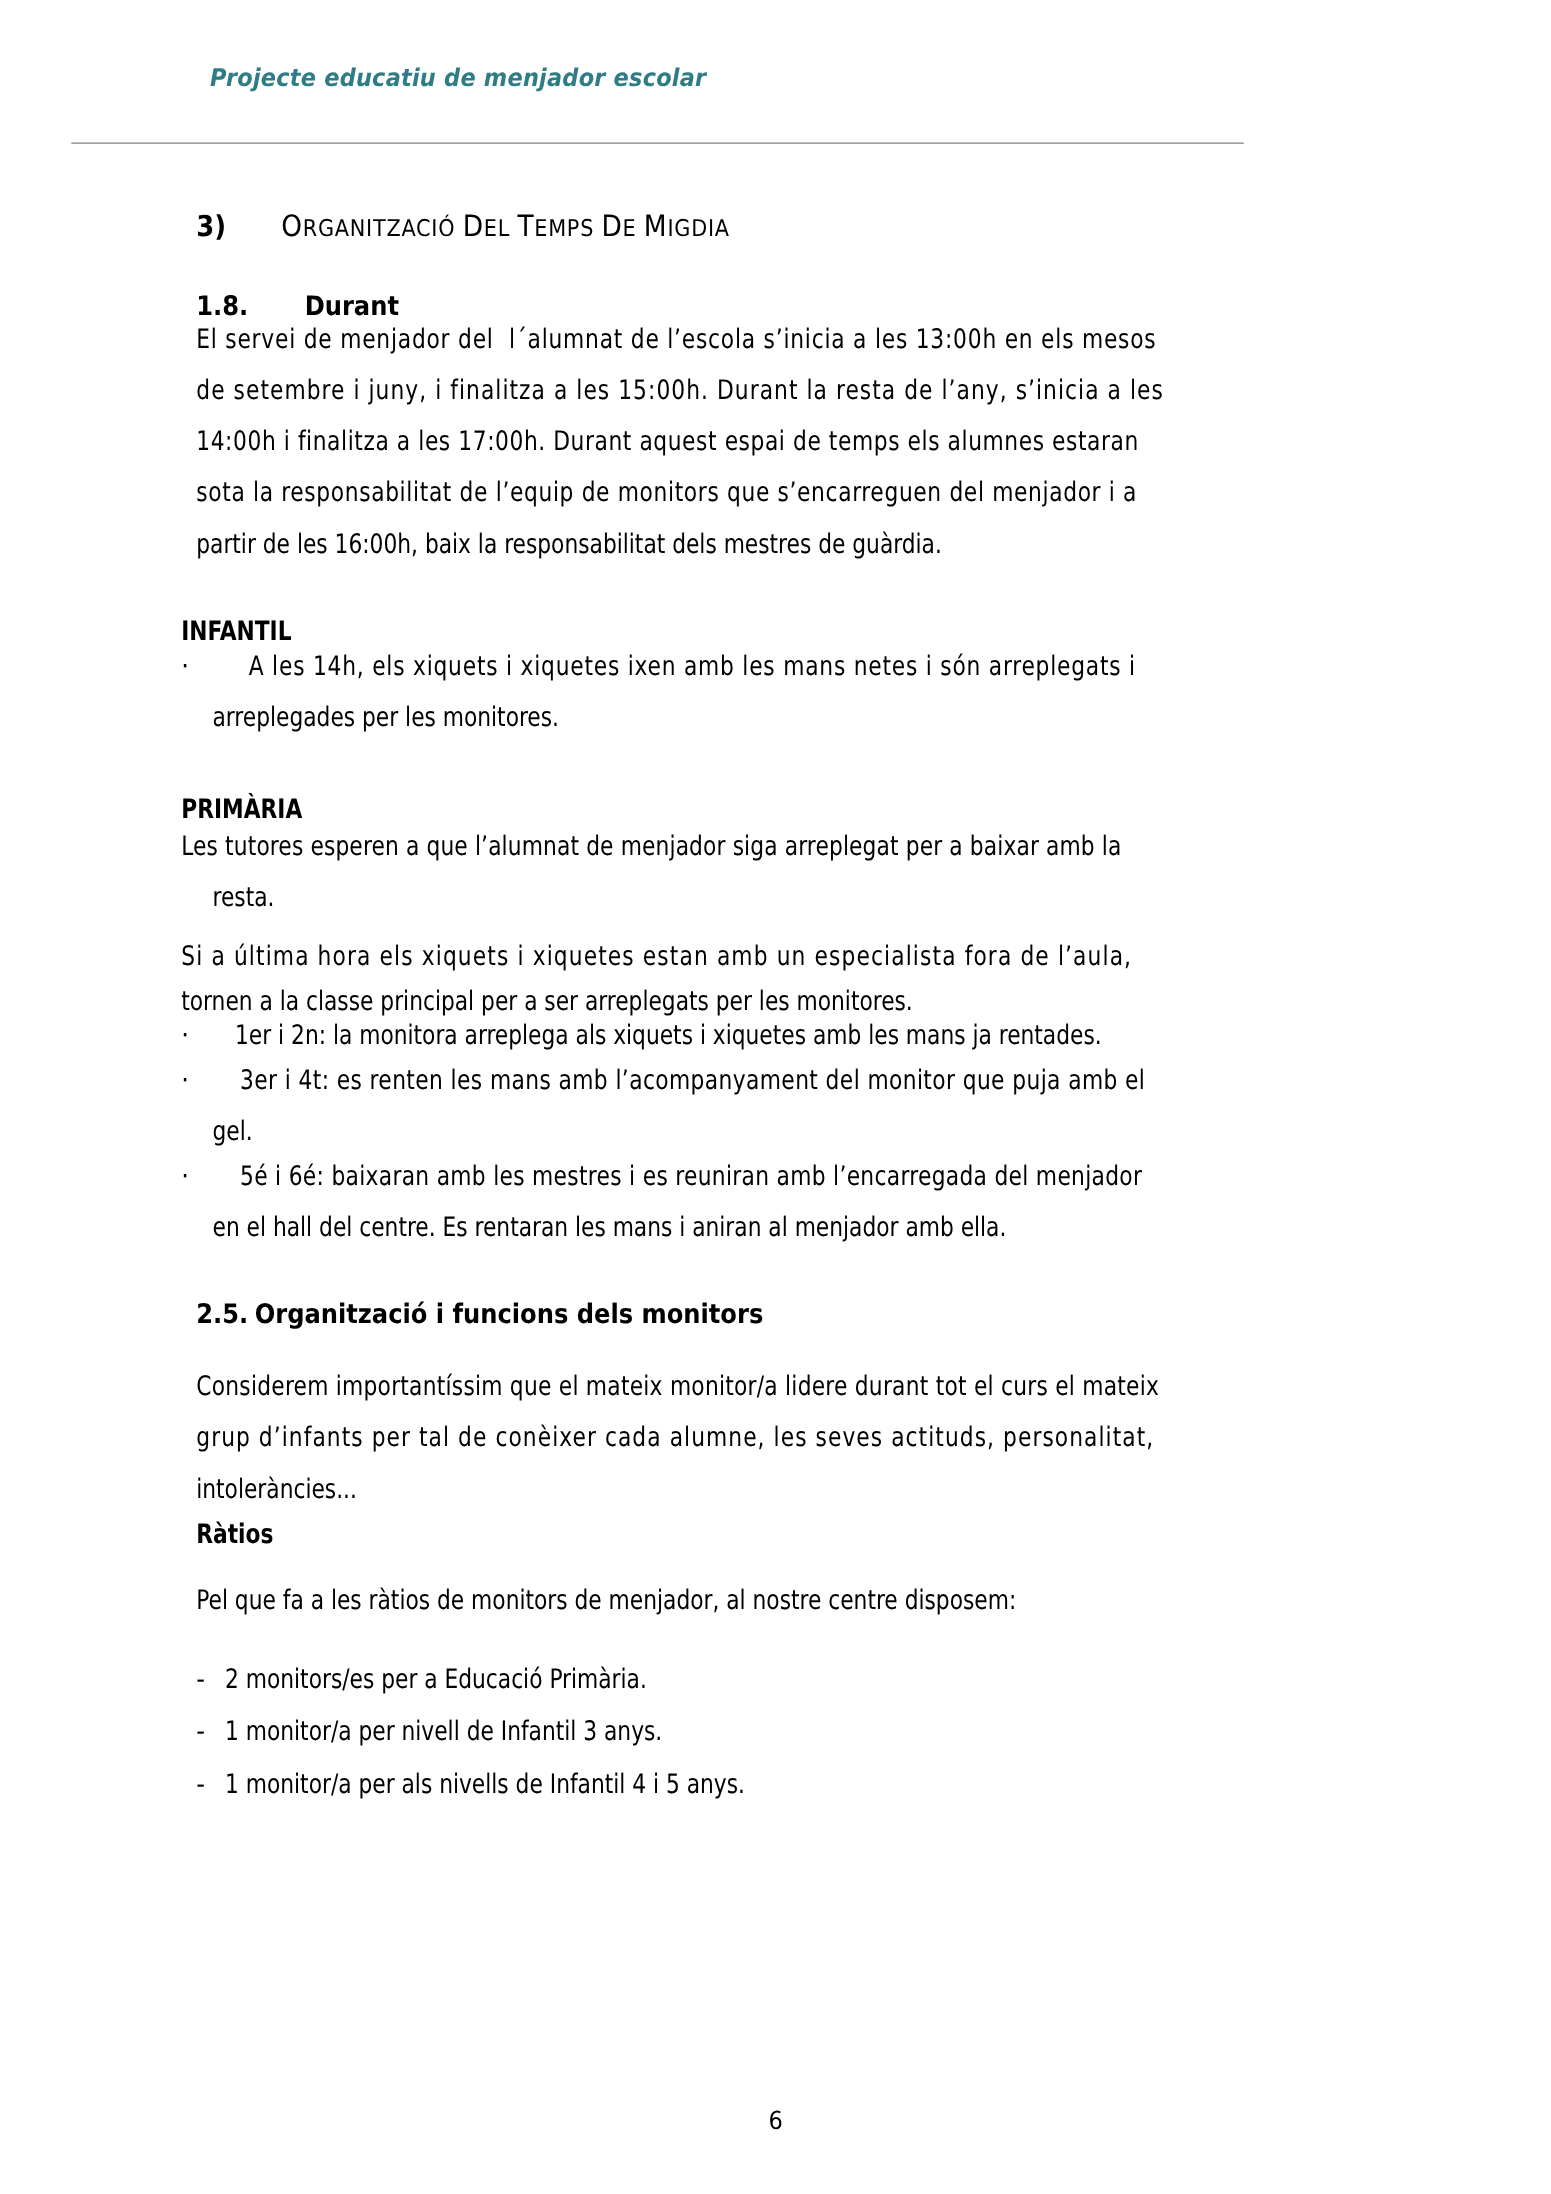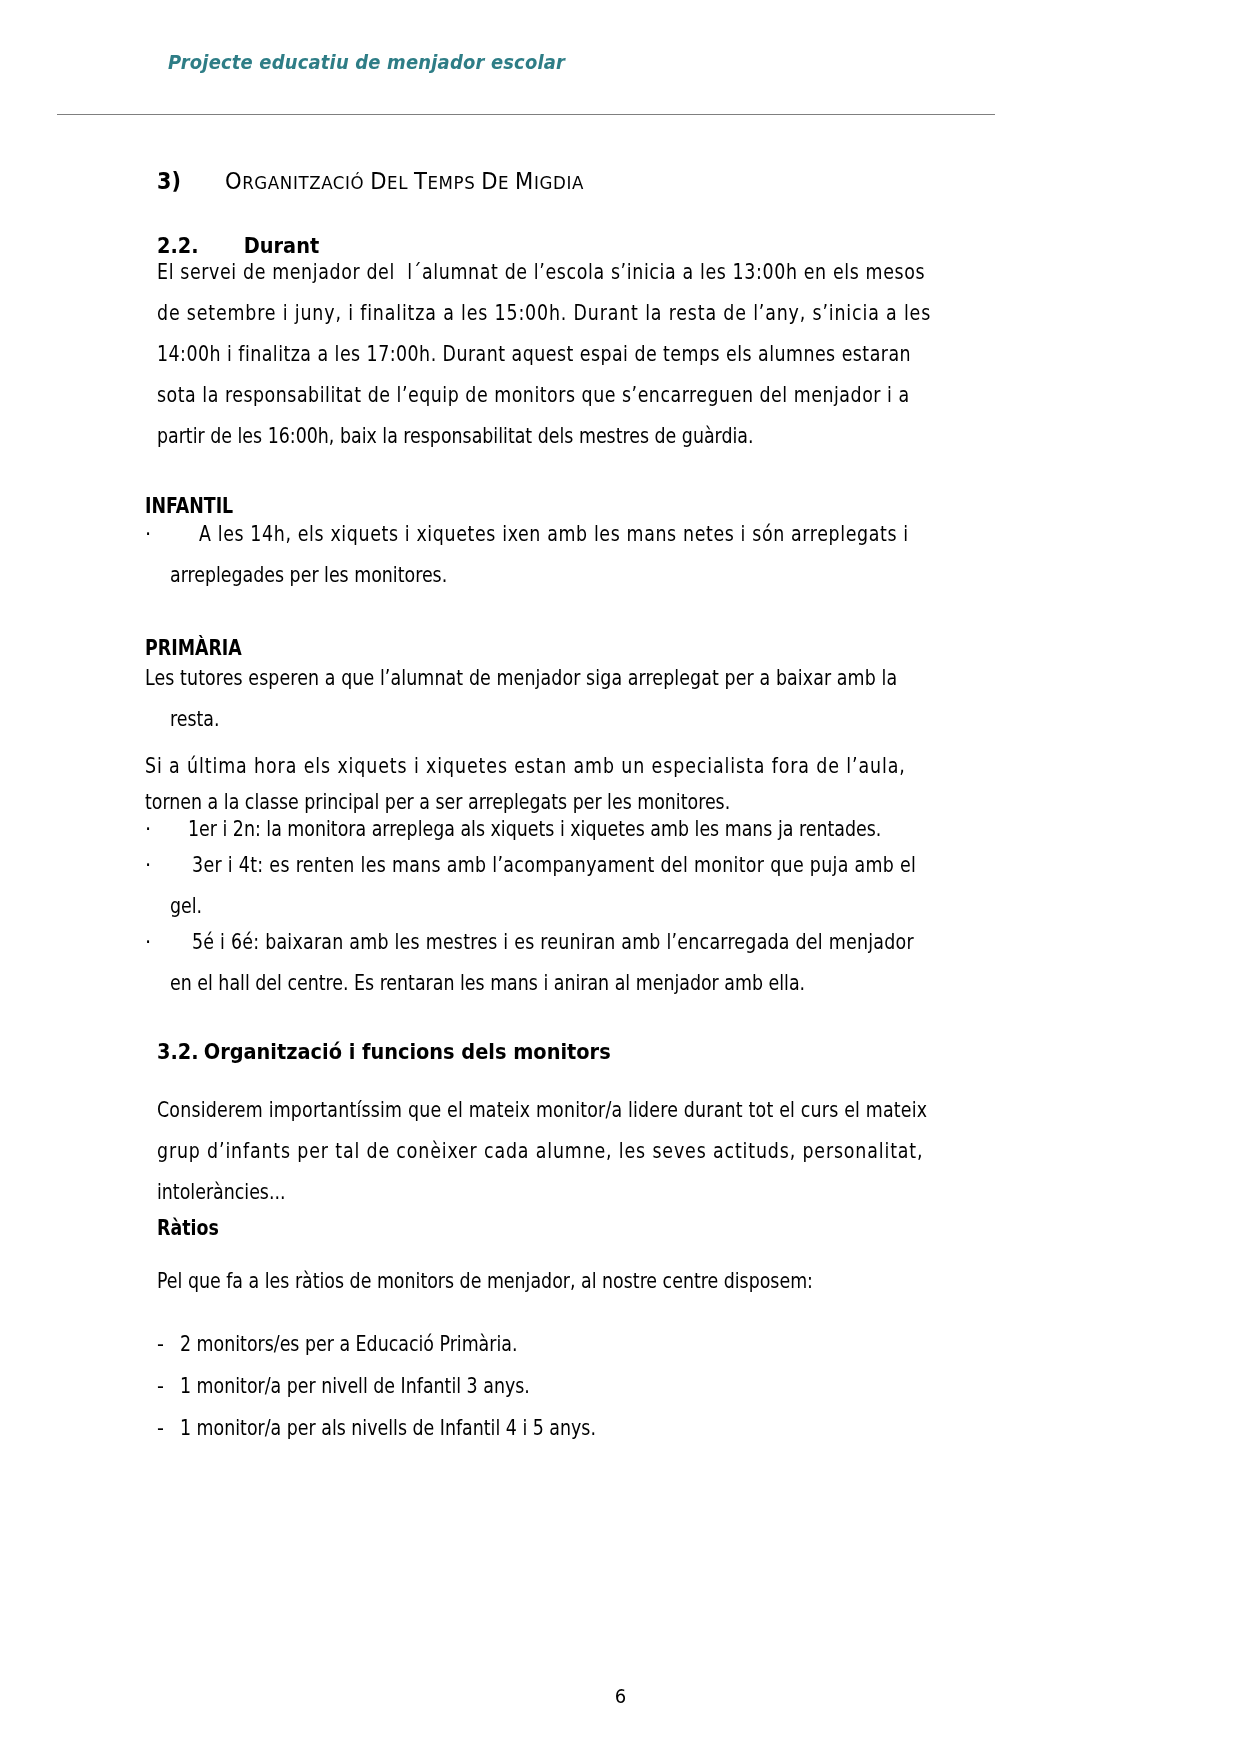--- a/index.html
+++ b/index.html
@@ -119,21 +119,21 @@
     <div class="header-title">Projecte  educatiu de menjador escolar</div>
     <div class="header-rule"></div>
   </div>
 
   <div class="blk" style="left:157px; top:167px;">
     <span class="h-num">3)</span>
     <span class="smallcaps" style="margin-left:39px;"><span class="cap">O</span>RGANITZACIÓ <span class="cap">D</span>EL <span class="cap">T</span>EMPS <span class="cap">D</span>E <span class="cap">M</span>IGDIA</span>
   </div>
 
   <div class="blk" style="left:157px; top:233px;">
-    <span class="subhead-num">2.2.</span>
+    <span class="subhead-num">1.8.</span>
     <span class="subhead-txt" style="margin-left:40px;">Durant</span>
   </div>
 
   <div>
     <div class="line" style="left:157px; top:259px; letter-spacing:0.70px;">El servei de menjador del  l´alumnat de l’escola s’inicia a les 13:00h en els mesos</div>
     <div class="line" style="left:157px; top:300px; letter-spacing:0.94px;">de setembre i juny, i finalitza a les 15:00h. Durant la resta de l’any, s’inicia a les</div>
     <div class="line" style="left:157px; top:341px; letter-spacing:0.52px;">14:00h i finalitza a les 17:00h. Durant aquest espai de temps els alumnes estaran</div>
     <div class="line" style="left:157px; top:382px; letter-spacing:0.58px;">sota la responsabilitat de l’equip de monitors que s’encarreguen del menjador i a</div>
     <div class="line" style="left:157px; top:423px; letter-spacing:0px;">partir de les 16:00h, baix la responsabilitat dels mestres de guàrdia.</div>
   </div>
@@ -166,21 +166,21 @@
     <div class="bullet-dot" style="left:145px; top:852px;">·</div>
     <div class="line" style="left:192px; top:852px; letter-spacing:0.36px;">3er i 4t: es renten les mans amb l’acompanyament del monitor que puja amb el</div>
     <div class="line" style="left:170px; top:893px;">gel.</div>
 
     <div class="bullet-dot" style="left:145px; top:929px;">·</div>
     <div class="line" style="left:192px; top:929px; letter-spacing:0.28px;">5é i 6é: baixaran amb les mestres i es reuniran amb l’encarregada del menjador</div>
     <div class="line" style="left:170px; top:970px;">en el hall del centre. Es rentaran les mans i aniran al menjador amb ella.</div>
   </div>
 
   <div class="blk" style="left:157px; top:1039px;">
-    <span class="subhead-num">3.2.</span>
+    <span class="subhead-num">2.5.</span>
     <span class="subhead-txt" style="">Organització i funcions dels monitors</span>
   </div>
 
   <div>
     <div class="line" style="left:157px; top:1097px; letter-spacing:0.22px;">Considerem importantíssim que el mateix monitor/a lidere durant tot el curs el mateix</div>
     <div class="line" style="left:157px; top:1138px; letter-spacing:0.95px;">grup d’infants per tal de conèixer cada alumne, les seves actituds, personalitat,</div>
     <div class="line" style="left:157px; top:1179px;">intoleràncies...</div>
   </div>
 
   <div class="line bold" style="left:157px; top:1215px;">Ràtios</div>

